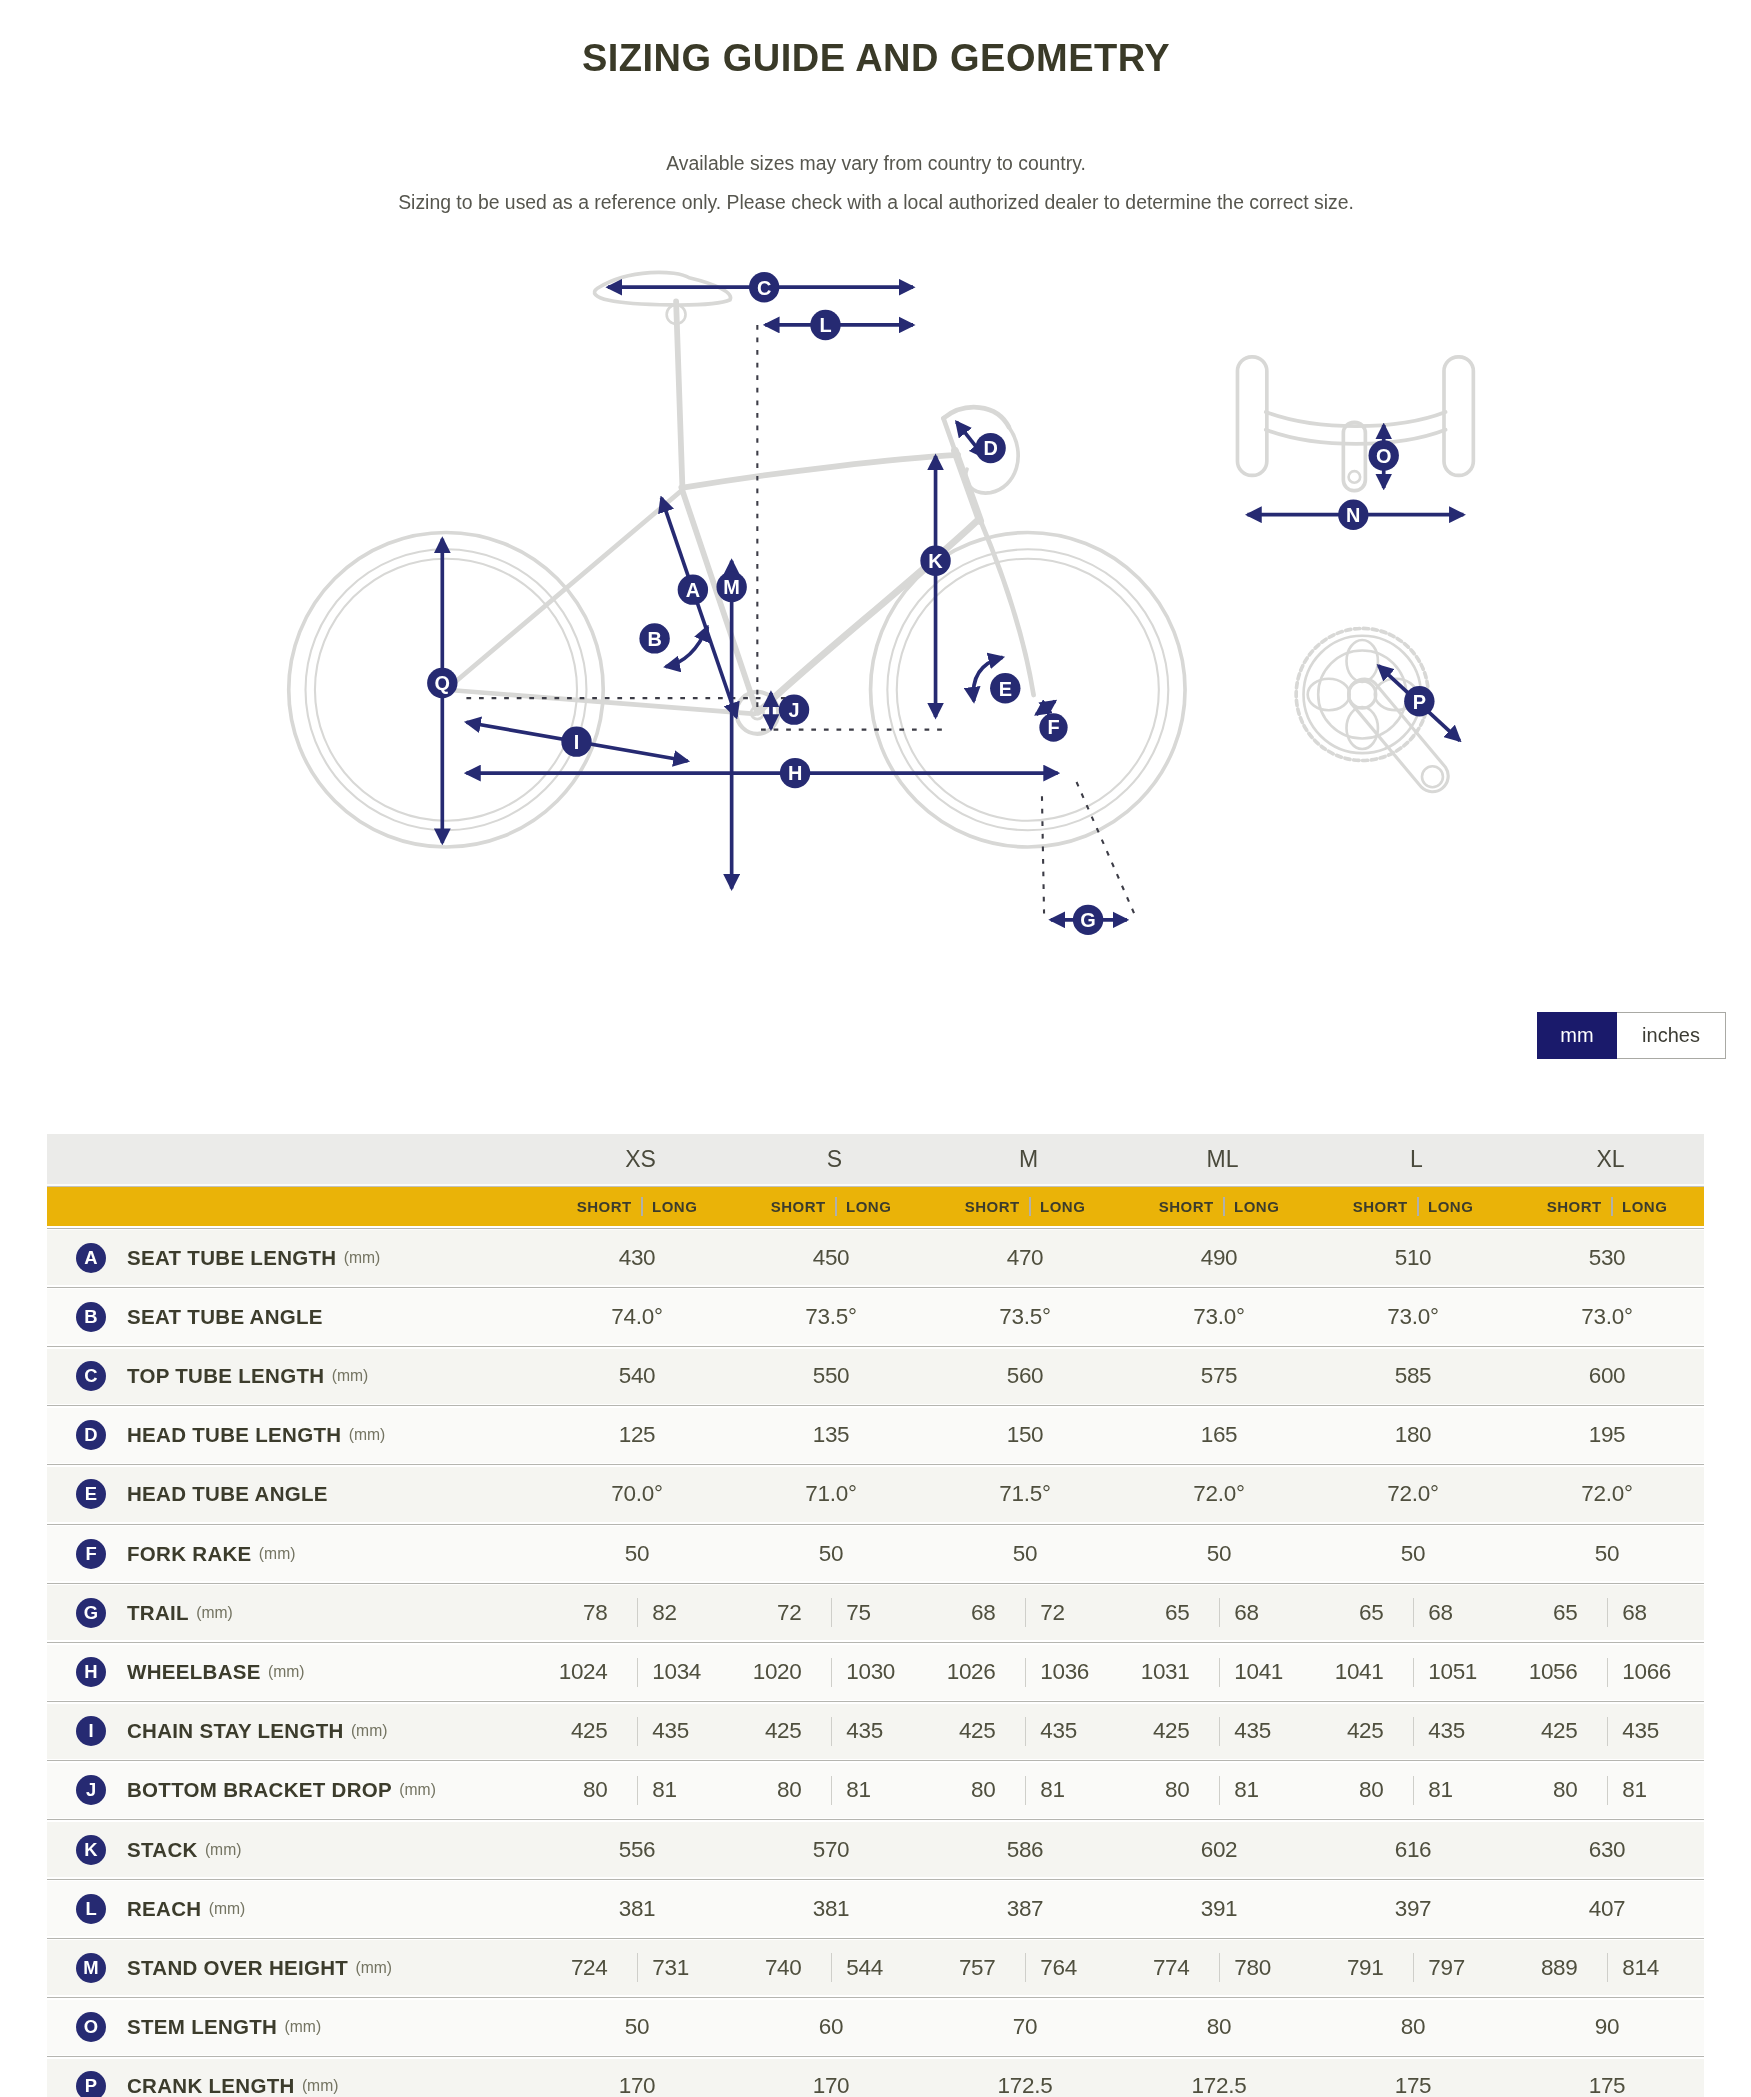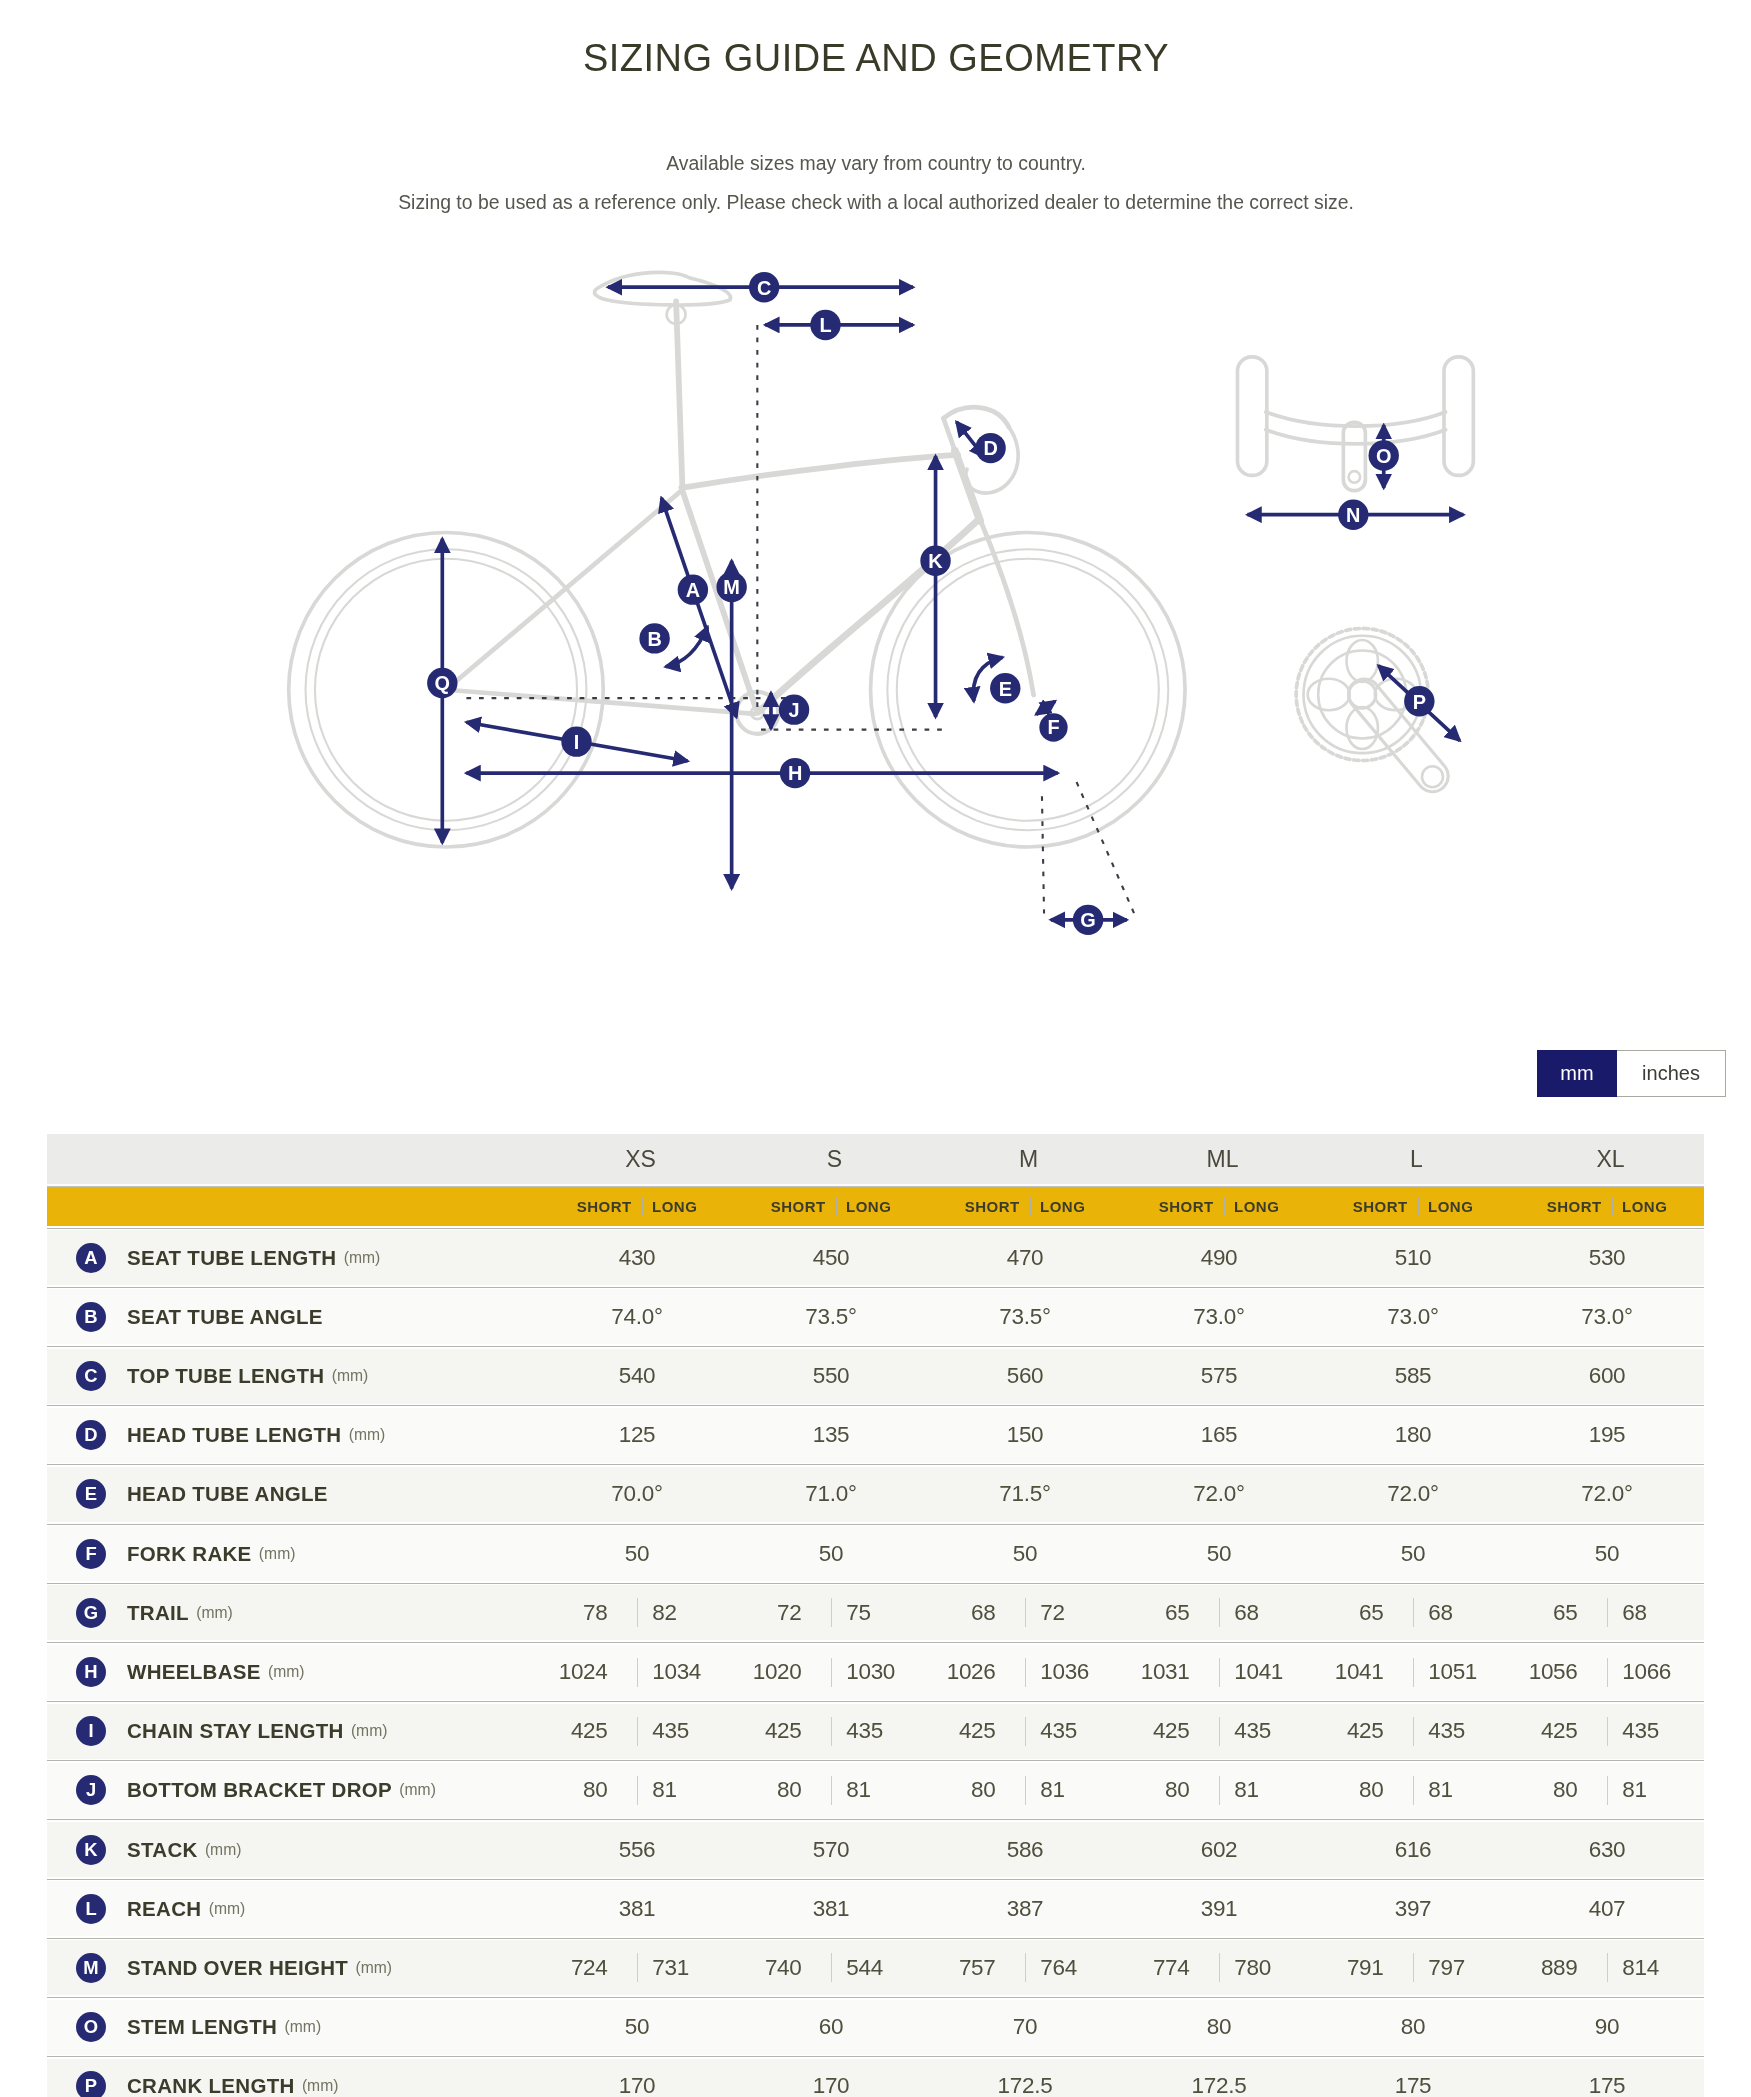--- a/index.html
+++ b/index.html
@@ -2,30 +2,30 @@
 <html style="font-size:8.4px"><head>
 <meta charset="utf-8">
 <style>
   * { margin:0; padding:0; box-sizing:border-box; }
   html,body { background:#ffffff; }
   body { font-family:"Liberation Sans", sans-serif; }
   .page { position:relative; width:1752px; height:2097px; background:#fff; overflow:hidden; }
 
   
   .title { position:absolute; top:37px; left:0; width:100%; text-align:center;
-           font-size:38px; font-weight:400; letter-spacing:0.5px; color:#3a3a28; }
+           font-size:38px; font-weight:700; letter-spacing:0.5px; color:#3a3a28; }
   .subtitle { position:absolute; top:144px; left:0; width:100%; text-align:center;
               font-size:19.4px; color:#56564e; }
   .subtitle div { line-height:39px; }
 
   
   .diagram { position:absolute; left:262px; top:246px; width:1258px; height:703px; }
 
   
-  .toggle { position:absolute; top:1050px; right:26px; display:flex; height:47px;border-radius:12px; }
+  .toggle { position:absolute; top:1012px; right:26px; display:flex; height:47px;border-radius:12px; }
   .tg { display:flex; align-items:center; justify-content:center; font-size:20px; cursor:pointer; }
   .tg-mm { width:80px; background:#1a1a6b; color:#ffffff; border:1px solid #1a1a6b; }
   .tg-in { width:109px; background:#ffffff; color:#3c3c34; border:1px solid #a9a9a4; border-left:none; }
 
   
   .geo-table { position:absolute; left:47px; top:1134px; width:1657px; }
   .grid { display:grid; grid-template-columns:493px repeat(6, 1fr); }
   .t-head1 { background:#ebebe9; height:50px;gap:7px; }
   .t-head1 .cell { display:flex; align-items:center; justify-content:center;
                    font-size:23px; color:#4a4a3c; }

